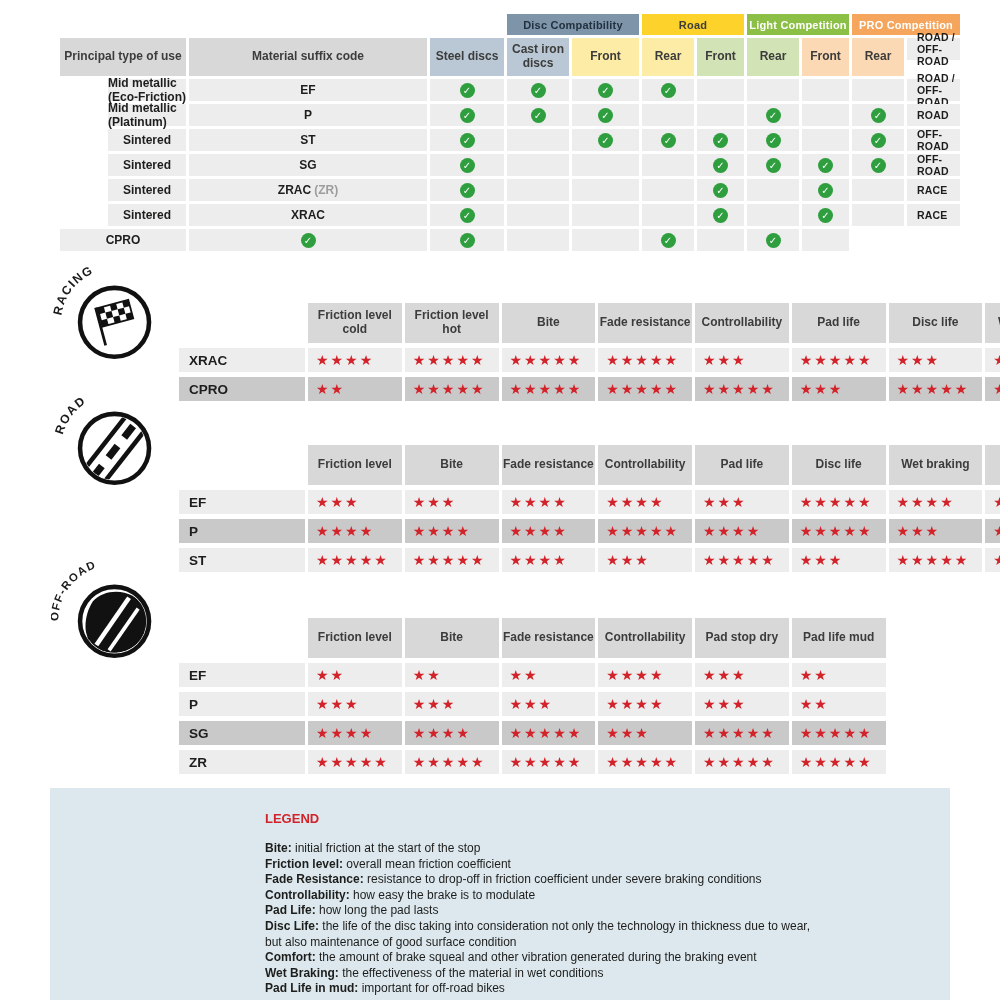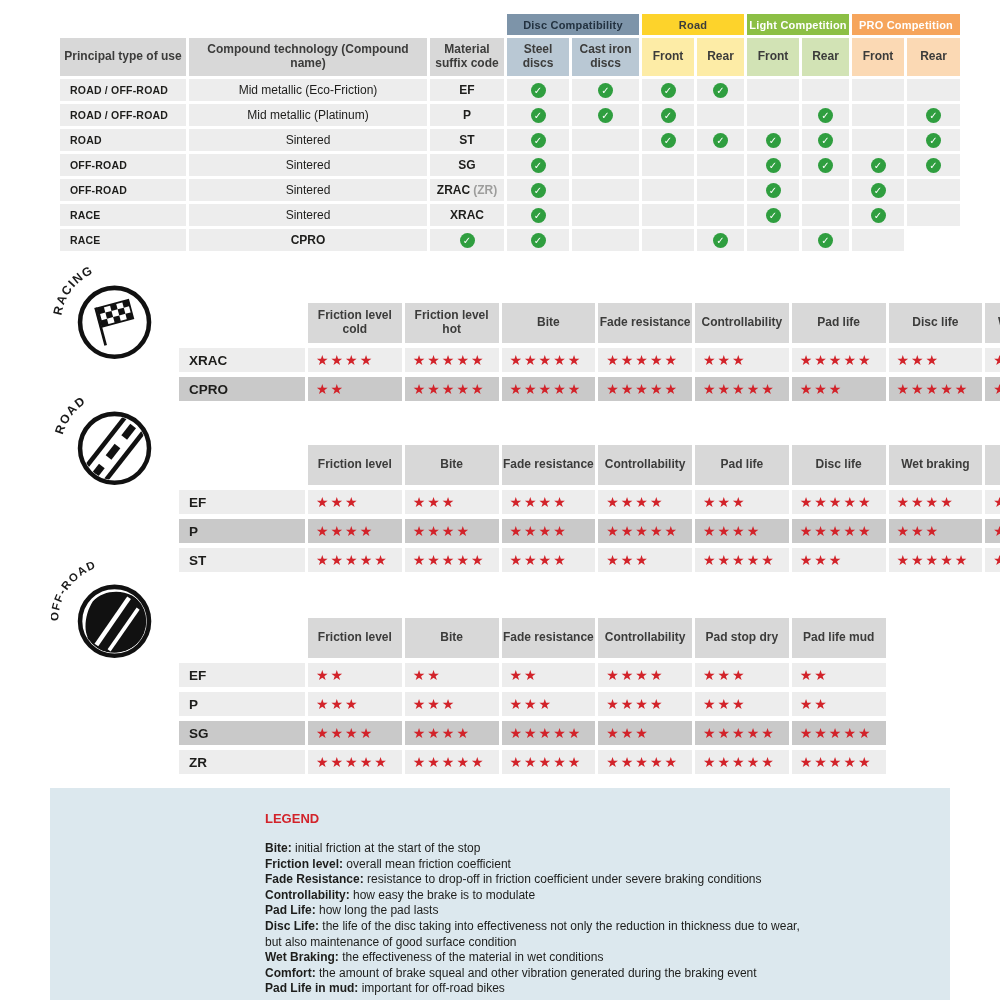--- a/index.html
+++ b/index.html
@@ -25,21 +25,21 @@
     background:var(--header-gray);min-height:34px;padding:2px;
     display:flex;align-items:center;justify-content:center;text-align:center;
     font-weight:bold;font-size:12px;line-height:1.15;color:#3c3c3b;
   }
   .cg-cell{
     background:var(--row-light);height:22px;
     display:flex;align-items:center;justify-content:center;
     font-size:12px;color:#1d1d1b;
   }
   .cg-use{justify-content:flex-start;padding-left:10px;font-weight:bold;font-size:10.5px;letter-spacing:.2px;}
-  .cg-tech{font-weight:normal;}
+  .cg-tech{font-weight:bold;margin-left:48px;}
   .cg-code{font-weight:bold;}
   .code-note{color:var(--code-note);font-weight:bold;margin-left:3px;}
   .check{
     width:15px;height:15px;border-radius:50%;
     background:var(--check-green);color:#fff;
     display:flex;align-items:center;justify-content:center;
     font-size:10px;font-weight:bold;
     font-family:"DejaVu Sans",sans-serif;
   }
 
@@ -89,21 +89,20 @@
 
 <div class="wrap">
 
   <div class="compat" id="compat-grid">
       <div class="cg-groupspacer" style="grid-column: 1 / span 3;"></div>
       <div class="cg-group" style="grid-column: 4 / span 2; background: rgb(125, 148, 169); color: rgb(34, 49, 63);">Disc Compatibility</div>
       <div class="cg-group" style="grid-column: 6 / span 2; background: rgb(253, 211, 43); color: rgb(60, 60, 59);">Road</div>
       <div class="cg-group" style="grid-column: 8 / span 2; background: rgb(140, 191, 69); color: rgb(255, 255, 255);">Light Competition</div>
       <div class="cg-group" style="grid-column: 10 / span 2; background: rgb(246, 165, 92); color: rgb(255, 255, 255);">PRO Competition</div>
       <div class="cg-head">Principal type of use</div>
-      <div class="cg-head">Compound technology (Compound name)</div>
       <div class="cg-head">Material suffix code</div>
       <div class="cg-head cg-subhead" style="background: rgb(185, 200, 212);">Steel discs</div>
       <div class="cg-head cg-subhead" style="background: rgb(185, 200, 212);">Cast iron discs</div>
       <div class="cg-head cg-subhead" style="background: rgb(253, 236, 166);">Front</div>
       <div class="cg-head cg-subhead" style="background: rgb(253, 236, 166);">Rear</div>
       <div class="cg-head cg-subhead" style="background: rgb(210, 227, 181);">Front</div>
       <div class="cg-head cg-subhead" style="background: rgb(210, 227, 181);">Rear</div>
       <div class="cg-head cg-subhead" style="background: rgb(251, 217, 180);">Front</div>
       <div class="cg-head cg-subhead" style="background: rgb(251, 217, 180);">Rear</div>
       <div class="cg-cell cg-use">ROAD / OFF-ROAD</div>
@@ -419,21 +418,21 @@
   </div>
 
   <div class="legend">
     <div class="legend-title">LEGEND</div>
     <div id="legend-entries">
         <div class="legend-line"><b class="legend-term">Bite: </b><span class="legend-text">initial friction at the start of the stop</span></div>
         <div class="legend-line"><b class="legend-term">Friction level: </b><span class="legend-text">overall mean friction coefficient</span></div>
         <div class="legend-line"><b class="legend-term">Fade Resistance: </b><span class="legend-text">resistance to drop-off in friction coefficient under severe braking conditions</span></div>
         <div class="legend-line"><b class="legend-term">Controllability: </b><span class="legend-text">how easy the brake is to modulate</span></div>
         <div class="legend-line"><b class="legend-term">Pad Life: </b><span class="legend-text">how long the pad lasts</span></div>
-        <div class="legend-line"><b class="legend-term">Disc Life: </b><span class="legend-text">the life of the disc taking into effectiveness not only the reduction in thickness due to wear,</span></div>
+        <div class="legend-line"><b class="legend-term">Disc Life: </b><span class="legend-text">the life of the disc taking into consideration not only the technology in thickness due to wear,</span></div>
         <div class="legend-line"><span class="legend-text">but also maintenance of good surface condition</span></div>
+        <div class="legend-line"><b class="legend-term">Comfort: </b><span class="legend-text">the amount of brake squeal and other vibration generated during the braking event</span></div>
         <div class="legend-line"><b class="legend-term">Wet Braking: </b><span class="legend-text">the effectiveness of the material in wet conditions</span></div>
-        <div class="legend-line"><b class="legend-term">Comfort: </b><span class="legend-text">the amount of brake squeal and other vibration generated during the braking event</span></div>
         <div class="legend-line"><b class="legend-term">Pad Life in mud: </b><span class="legend-text">important for off-road bikes</span></div>
       </div>
   </div>
 
 </div>
 
 </body></html>

